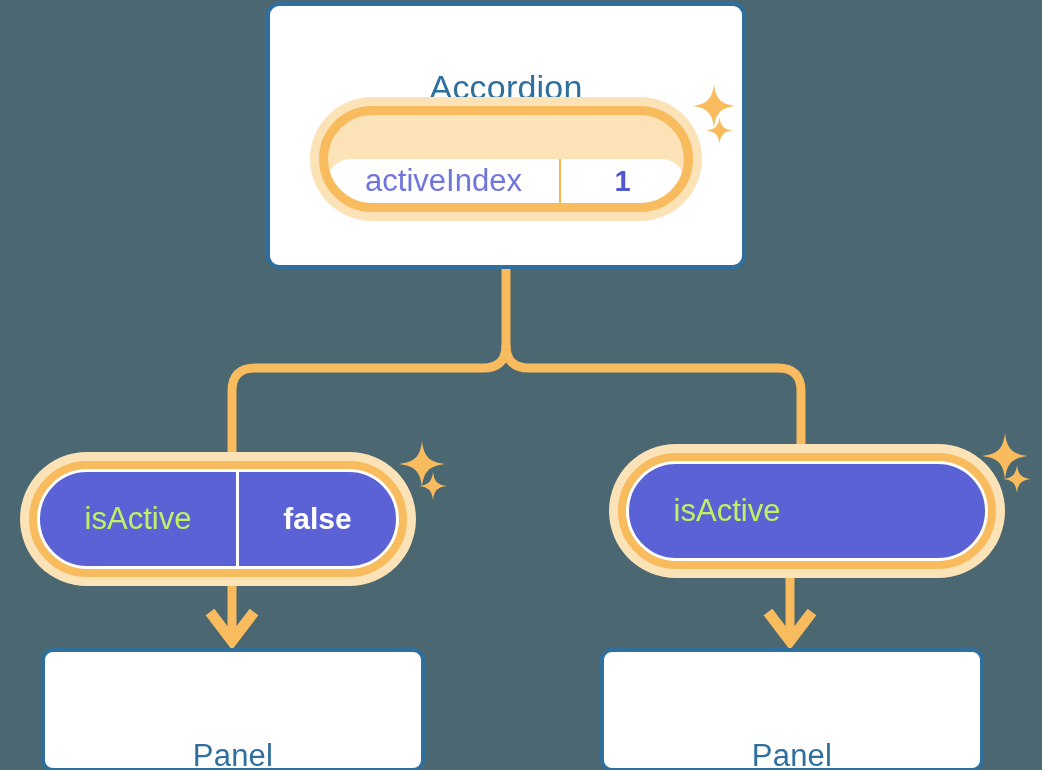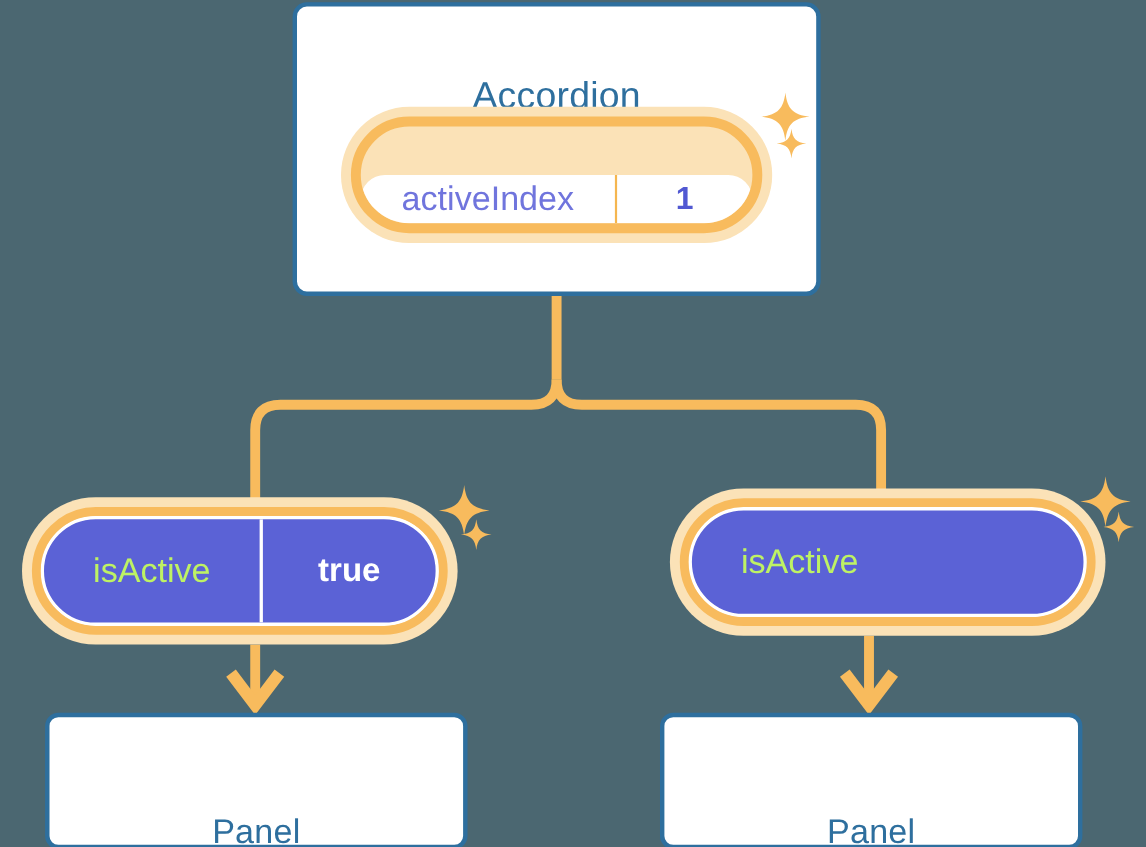--- a/index.html
+++ b/index.html
@@ -191,21 +191,21 @@
         <div class="pill-key">activeIndex</div>
         <div class="pill-val">1</div>
       </div>
     </div>
   </div>
 
   <div class="pill pill-solid pill-isactive" id="pill-isactive-left">
     <div class="pill-ring">
       <div class="pill-inner">
         <div class="pill-key">isActive</div>
-        <div class="pill-val">true</div>
+        <div class="pill-val">false</div>
       </div>
     </div>
   </div>
 
   <div class="pill pill-solid pill-isactive" id="pill-isactive-right">
     <div class="pill-ring">
       <div class="pill-inner">
         <div class="pill-key">isActive</div>
       </div>
     </div>

